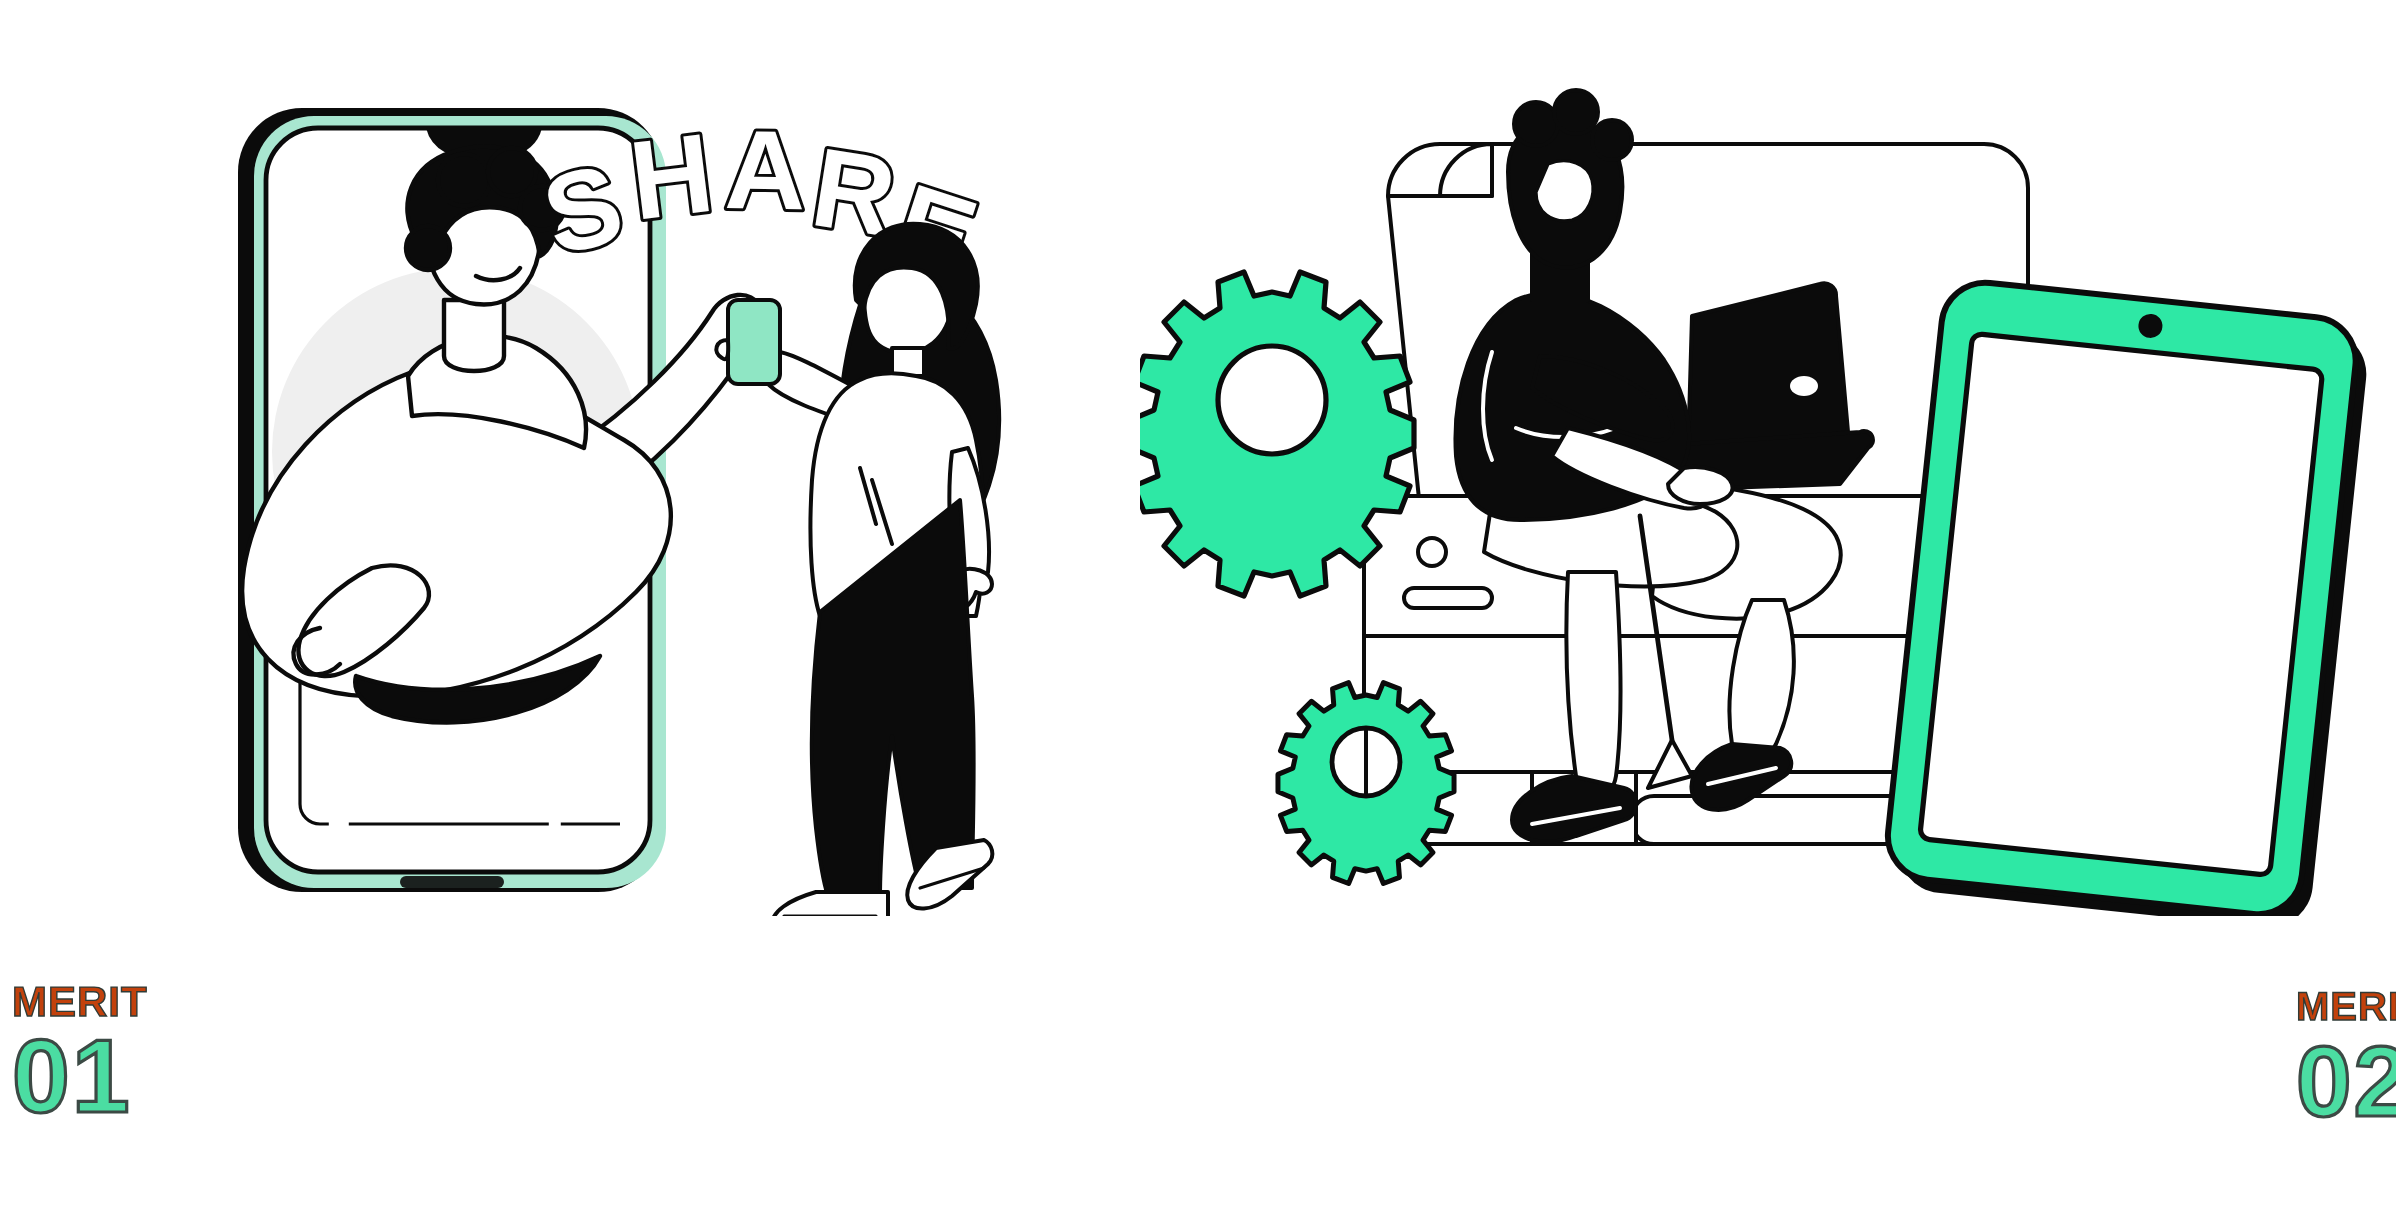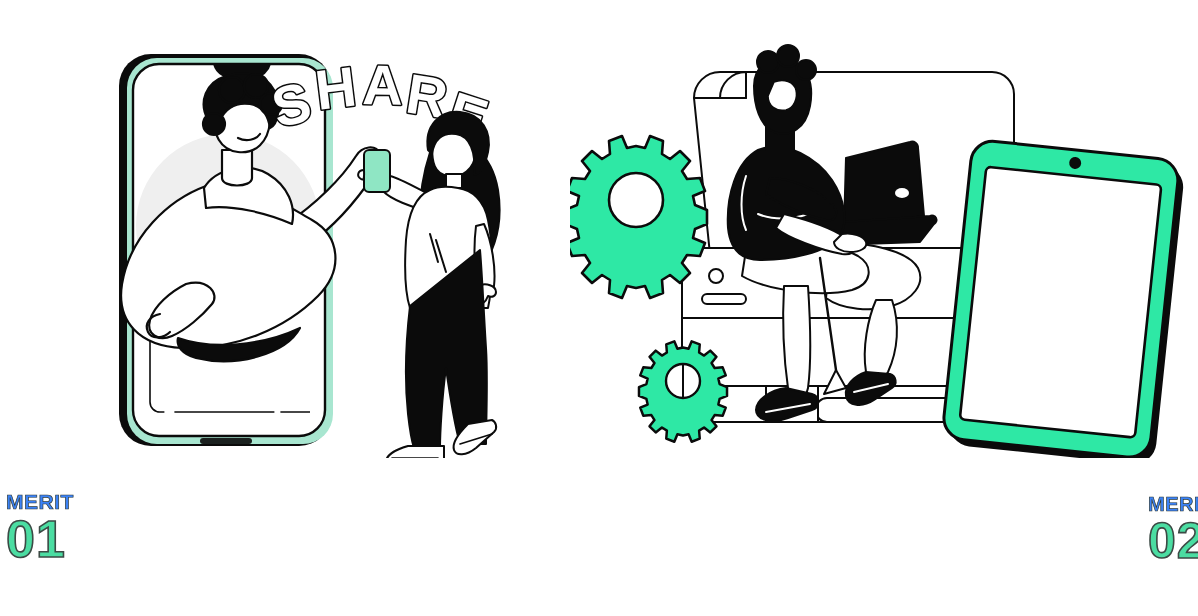--- a/index.html
+++ b/index.html
@@ -54,21 +54,21 @@
     flex-direction: column;
     align-items: flex-start;
     line-height: 1;
     margin-right: 12px;
     flex: 0 0 auto;
   }
   .badge-word {
     font-size: 21px;
     font-weight: 700;
     letter-spacing: 0.5px;
-    color: #3b82f6;
+    color: #c2410c;
     -webkit-text-stroke: 0.7px #2f3b37;
     margin-bottom: 4px;
     white-space: nowrap;
   }
   .badge-num {
     font-size: 52px;
     font-weight: 700;
     letter-spacing: 1px;
     color: #4BDDA2;
     -webkit-text-stroke: 1.6px #3c4a45;

